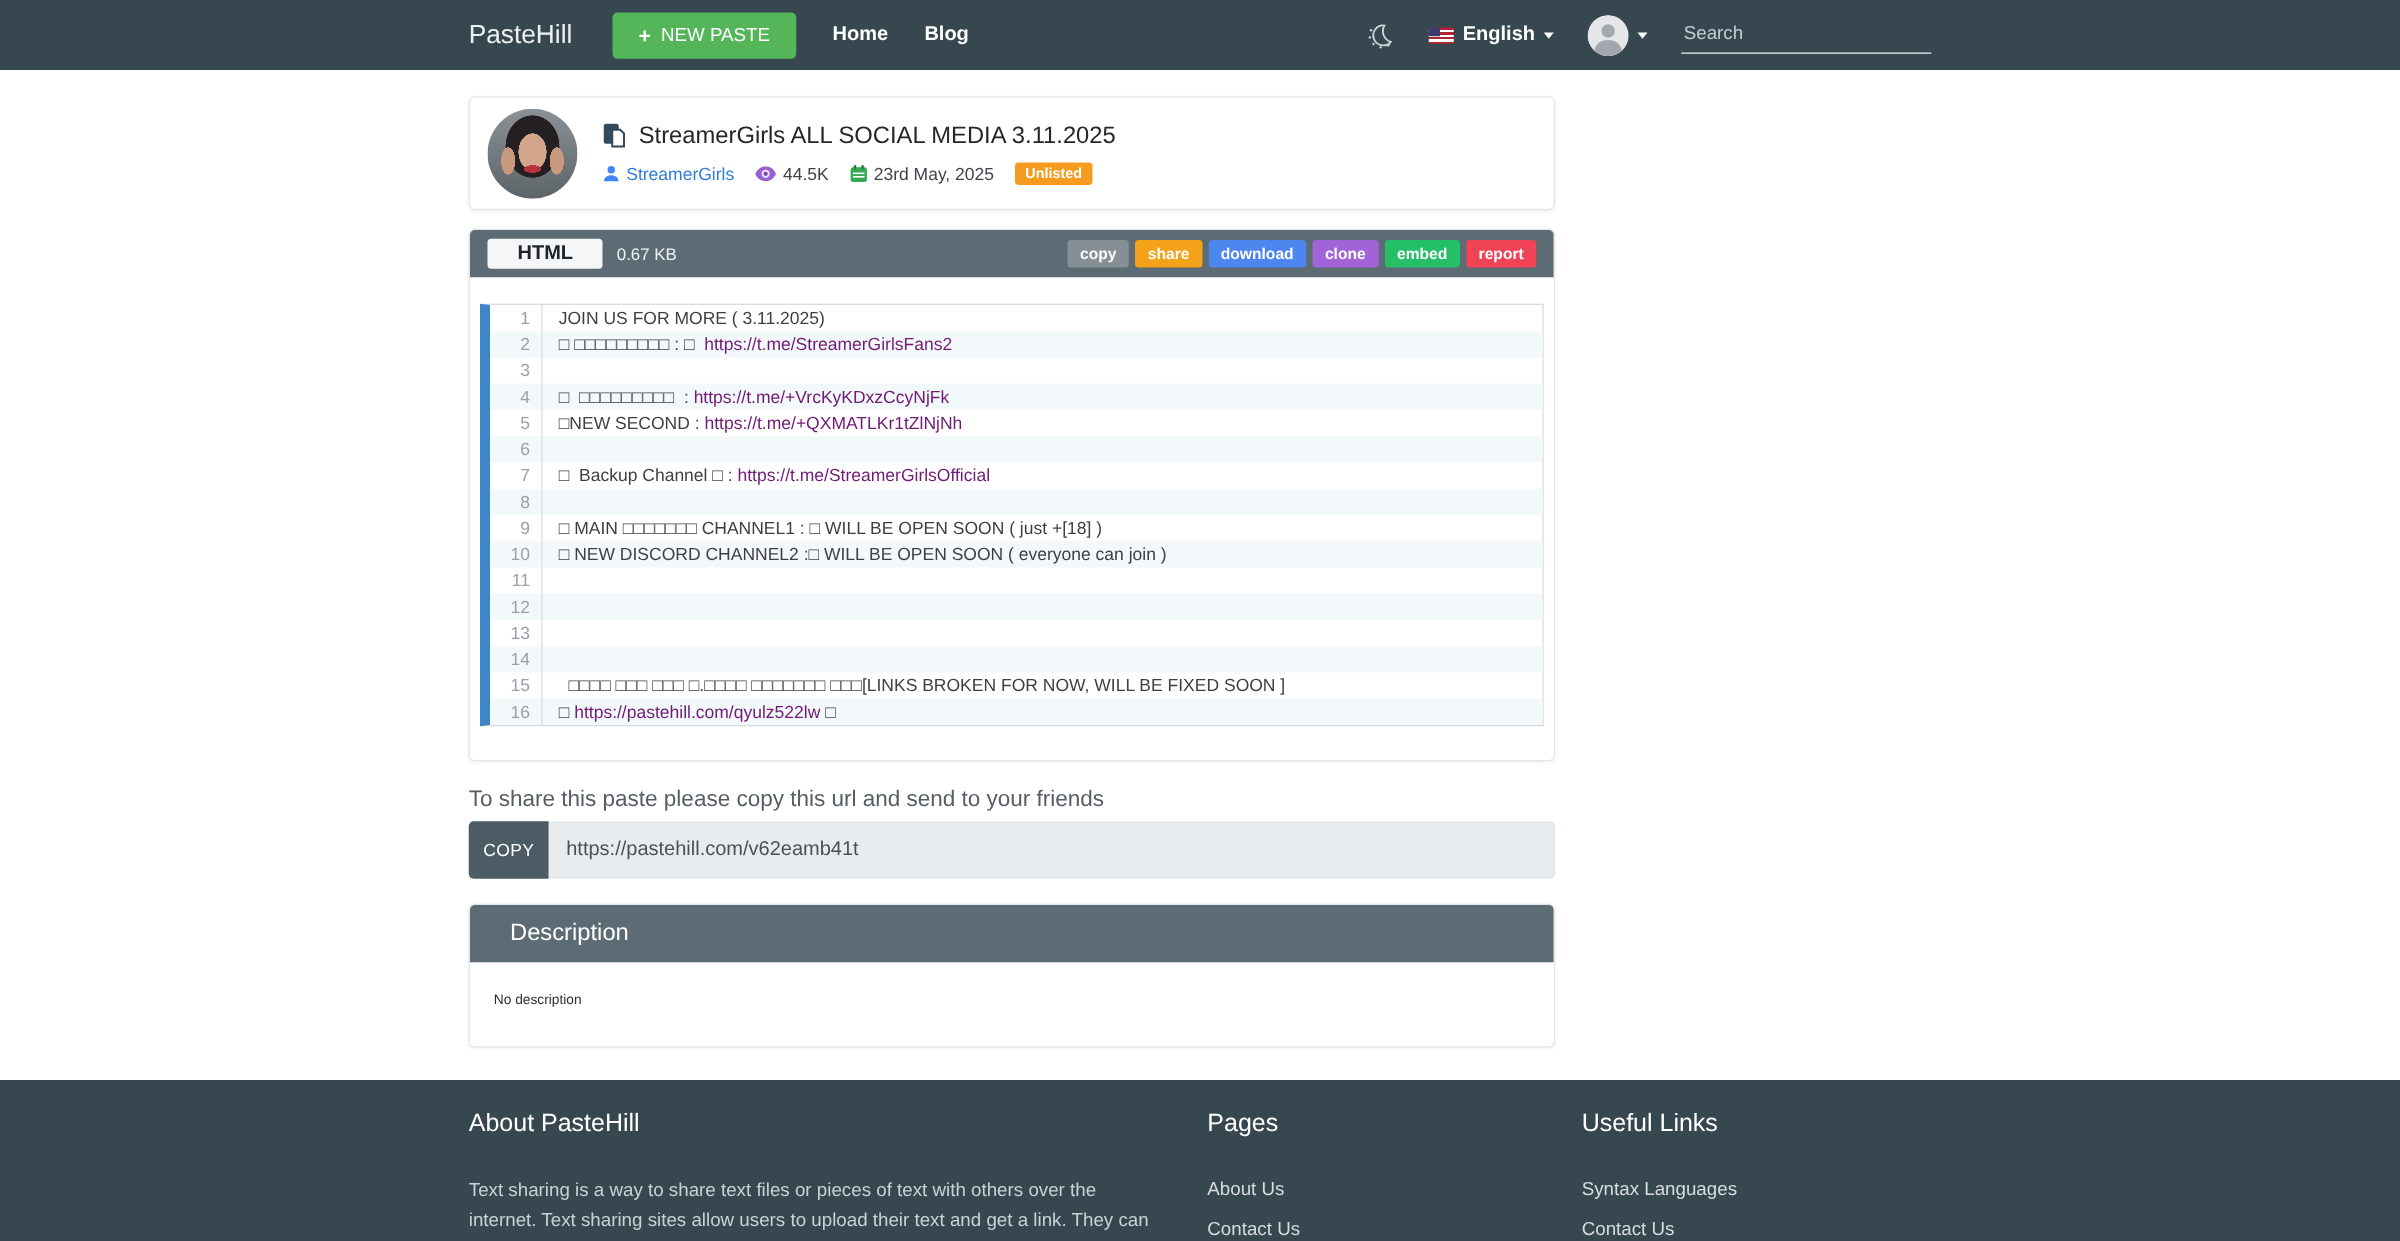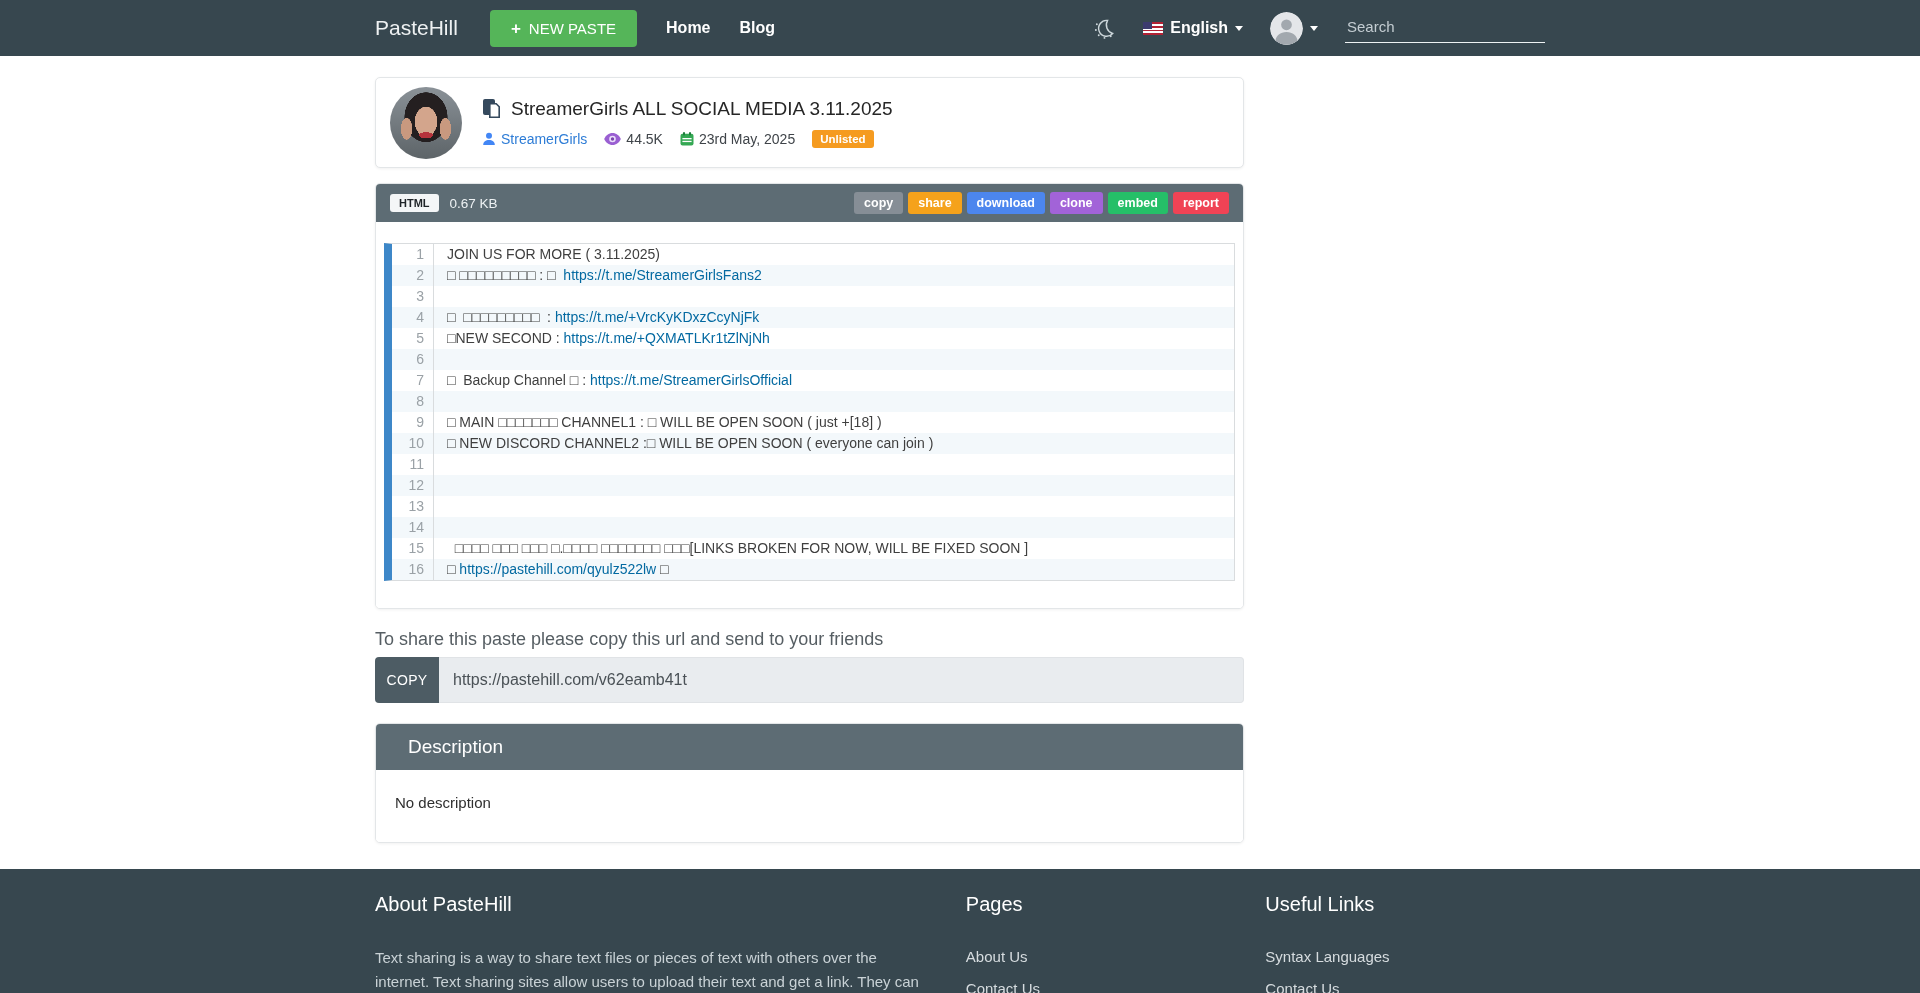--- a/index.html
+++ b/index.html
@@ -61,42 +61,42 @@
   .title-row { display: flex; align-items: center; gap: 9px; }
   .paste-title { font-size: 19px; color: #262626; }
   .meta-row { display: flex; align-items: center; margin-top: 10px; font-size: 14px; color: #3f4449; }
   .meta-item { display: flex; align-items: center; gap: 5px; margin-right: 17px; justify-content: center; }
   .author-link { color: #2d7cd6; cursor: pointer; }
   .badge-unlisted { background: #f59b20; color: #fff; font-size: 11.5px; font-weight: 700; padding: 3px 8px; border-radius: 3px; }
 
   
   .code-card { overflow: hidden; padding: 0; }
   .code-header { background: #5d6c74; height: 38px; display: flex; align-items: center; padding: 0 14px; }
-  .badge-format { background: #f4f6f7; color: #1f2428; font-weight: 700; font-size: 11px; padding: 3px 9px; border-radius: 3px; margin-right: 11px; }
+  .badge-format { background: #f4f6f7; color: #1f2428; font-weight: 700; font-size: 16px; padding: 3px 24px; border-radius: 3px; margin-right: 11px; }
   .code-size { color: #eef2f4; font-size: 13.5px; }
   .code-toolbar { margin-left: auto; display: flex; gap: 5px; }
   .tbtn { color: #fff; font-size: 12.5px; font-weight: 700; padding: 4px 10px; border: none; border-radius: 3px; font-family: inherit; cursor: pointer; }
   .code-wrap { padding: 21px 8px 27px; background: #fff; }
   .code-box { border: 1px solid #d9dcde; border-left: 8px solid #3d87c8; }
   .code-row { display: flex; line-height: 21px; font-size: 14px; }
   .code-row:nth-child(even) { background: #f3f8fb; }
   .ln { flex: 0 0 42px; width: 42px; text-align: right; padding-right: 9px; color: #9aa1a6; border-right: 1px solid #d9dcde; user-select: none; }
   .code-cell { flex: 1; padding-left: 13px; white-space: pre-wrap; color: #3f3f3f; min-height: 21px; }
-  .code-link { color: #0369a1; cursor: pointer; }
+  .code-link { color: #701a75; cursor: pointer; }
 
   
   .share-hint { margin: 20px 0 7px; font-size: 18px; color: #565e63; }
   .copy-group { display: flex; height: 46px; }
   .copy-btn { width: 64px; background: #4d5c64; color: #fff; font-size: 14px; font-weight: 500; border: none; border-radius: 4px 0 0 4px; letter-spacing: 0.3px; font-family: inherit; cursor: pointer; }
   .url-input { flex: 1; background: #e9ecef; border: 1px solid #e0e3e6; border-left: none; border-radius: 0 4px 4px 0; padding: 0 14px; font-size: 16px; color: #4a5156; font-family: inherit; outline: none; }
 
   
   .desc-card { margin-top: 20px; overflow: hidden; }
   .desc-head { background: #5d6c74; color: #ffffff; padding: 12px 32px; font-size: 19px; }
-  .desc-body { background: #fff; padding: 24px 19px 31px; font-size: 15px; color: #2f2f2f; }
+  .desc-body { background: #fff; padding: 24px 19px 31px; font-size: 11px; color: #2f2f2f; }
 
   
   .footer { background: #37474f; margin-top: 26px; padding: 24px 0 60px; }
   .fwrap { width: 1170px; margin: 0 auto; display: flex; }
   .fabout { width: 50.5%; padding-right: 45px; }
   .fcol-1 { width: 25.6%; }
   .fcol-2 { width: 23.9%; }
   .ftitle { color: #fff; font-size: 20px; font-weight: 400; margin: 0 0 30px; }
   .ftext { font-size: 15px; line-height: 24px; color: #c9d2d6; margin: 0; }
   .flinks { list-style: none; margin: 33px 0 0; padding: 0; }

